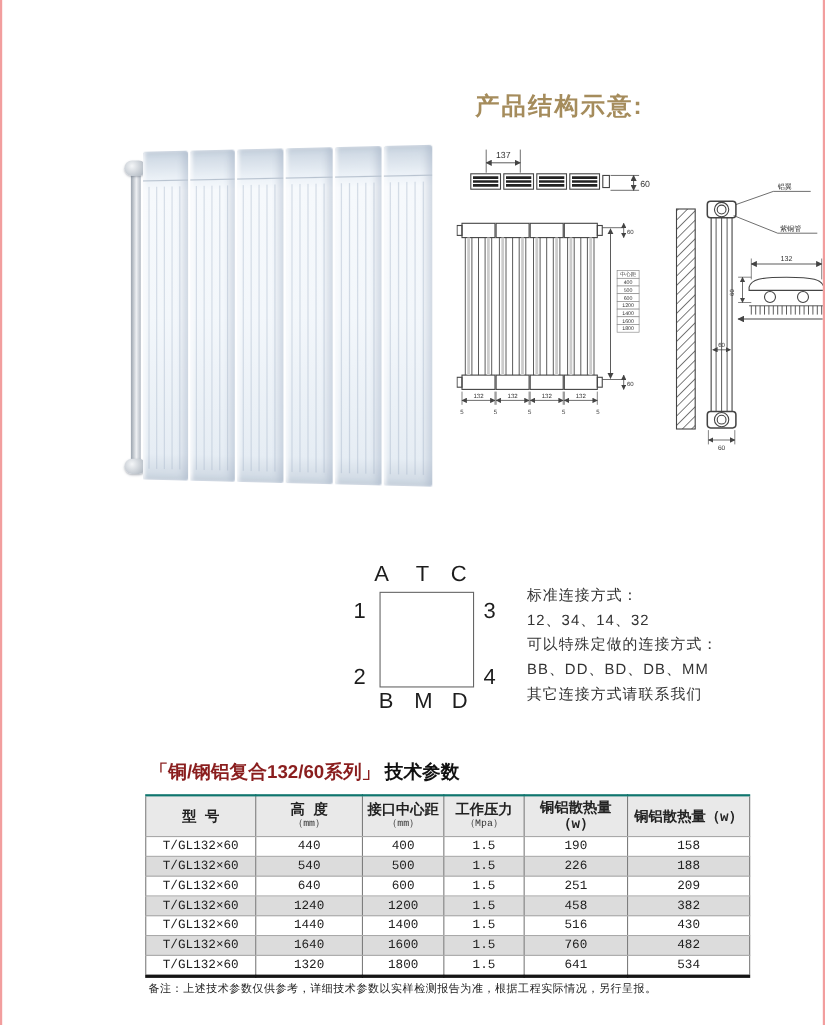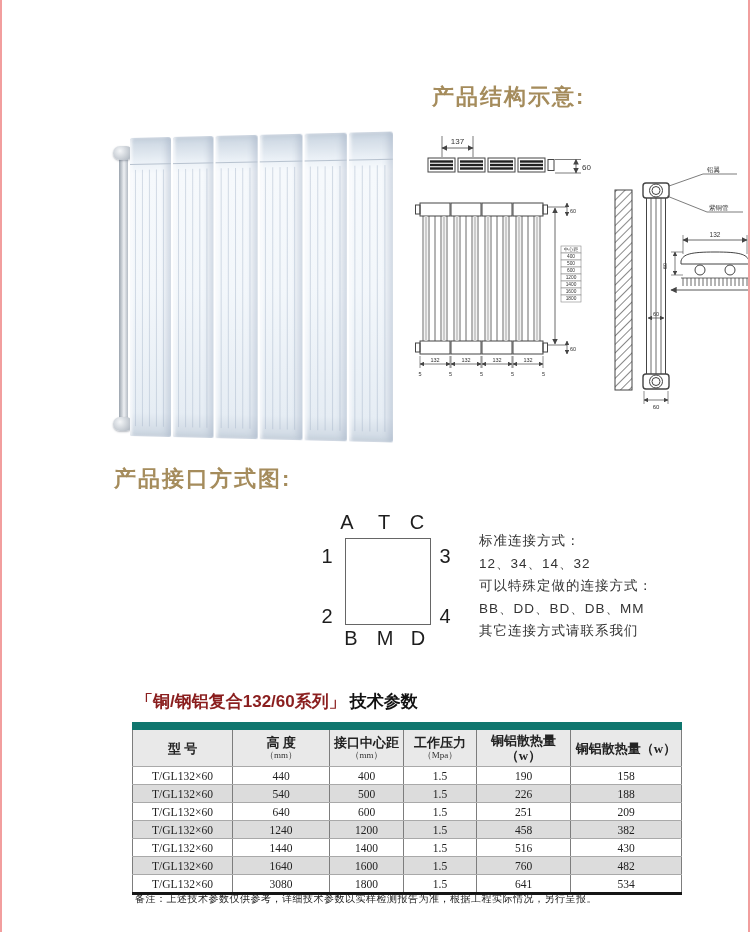--- a/index.html
+++ b/index.html
@@ -64,22 +64,22 @@
     color:#333; line-height:22.5px; letter-spacing:1px;}
 
   
   .spec-title{position:absolute; left:134px; top:690px; font-size:17px; font-weight:700; color:#111; white-space:nowrap;}
   .spec-title .bracket,.spec-title .series{color:#8a1e1e;}
   .spec-title .suffix{margin-left:4px; color:#111;}
 
   .spec-table{
     position:absolute; left:130px; top:722px; width:549px;
     border-collapse:collapse; table-layout:fixed;
-    border-top:8px solid #0f766e; border-bottom:3px solid #151515;
-    font-family:Liberation Serif, serif;
+    border-top:2px solid #0f766e; border-bottom:3px solid #151515;
+    font-family:Liberation Mono, monospace;
     padding-left:12px;
   }
   .spec-table th,.spec-table td{
     border-left:1px solid #7d7d7d; border-right:1px solid #7d7d7d;
     border-top:1px solid #a9a9a9; border-bottom:1px solid #a9a9a9;
     text-align:center; vertical-align:middle; padding:0;
   }
   .spec-table th{background:#e9e9e9; height:36px; font-weight:600; color:#222;}
   .th-main{display:block; font-size:13px; line-height:15px;}
   .th-sub{display:block; font-size:9px; font-weight:400; line-height:11px; color:#333;}
@@ -308,21 +308,20 @@
         <line x1="332" y1="150" x2="332" y2="158"></line>
       </g>
       <line x1="256" y1="124" x2="268" y2="124" stroke-width="0.6"></line>
       <line x1="256" y1="147" x2="268" y2="147" stroke-width="0.6"></line>
       <line x1="260" y1="124" x2="260" y2="147" marker-start="url(#ar)" marker-end="url(#ar)" stroke-width="0.7"></line>
       <text x="252" y="138" font-size="5.5" text-anchor="middle" transform="rotate(-90 252 138)">60</text>
       <line x1="256" y1="162" x2="333" y2="162" marker-start="url(#ar)" stroke-width="0.9"></line>
     </g>
   </svg>
 
-  <div class="gold-heading h-interface">产品接口方式图:</div>
 
   <div class="iface">
     <div class="iface-square"></div>
     <span class="iface-label p-A">A</span>
     <span class="iface-label p-T">T</span>
     <span class="iface-label p-C">C</span>
     <span class="iface-label p-1">1</span>
     <span class="iface-label p-2">2</span>
     <span class="iface-label p-3">3</span>
     <span class="iface-label p-4">4</span>
@@ -421,21 +420,21 @@
         <tr>
           <td>T/GL132×60</td>
           <td>1640</td>
           <td>1600</td>
           <td>1.5</td>
           <td>760</td>
           <td>482</td>
         </tr>
         <tr>
           <td>T/GL132×60</td>
-          <td>3080</td>
+          <td>1320</td>
           <td>1800</td>
           <td>1.5</td>
           <td>641</td>
           <td>534</td>
         </tr>
       </tbody>
   </table>
 
   <div class="footnote">备注：上述技术参数仅供参考，详细技术参数以实样检测报告为准，根据工程实际情况，另行呈报。</div>
 

